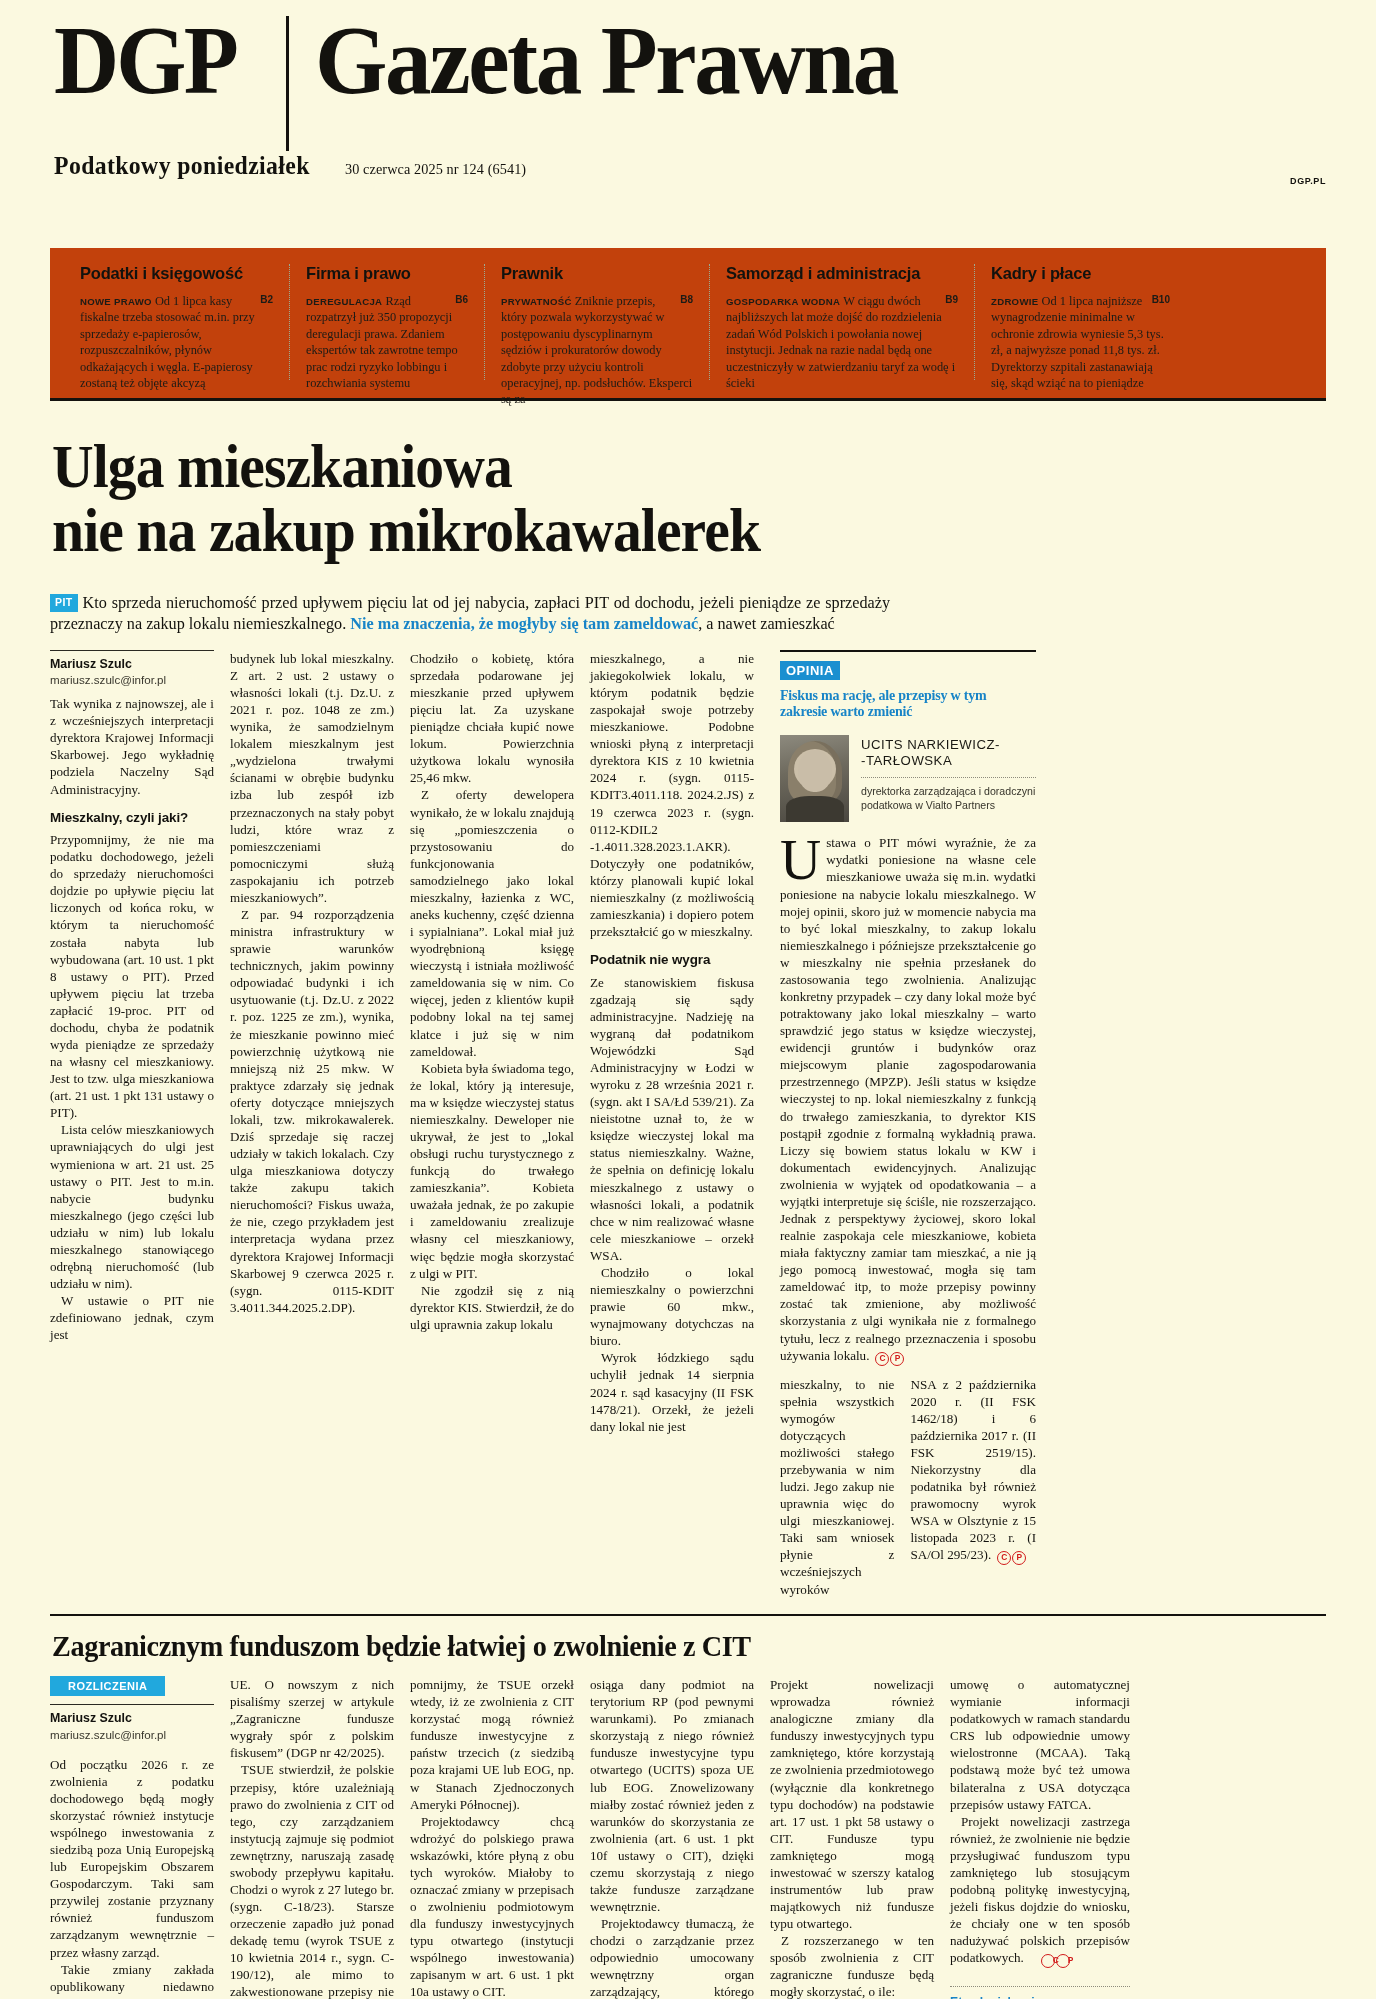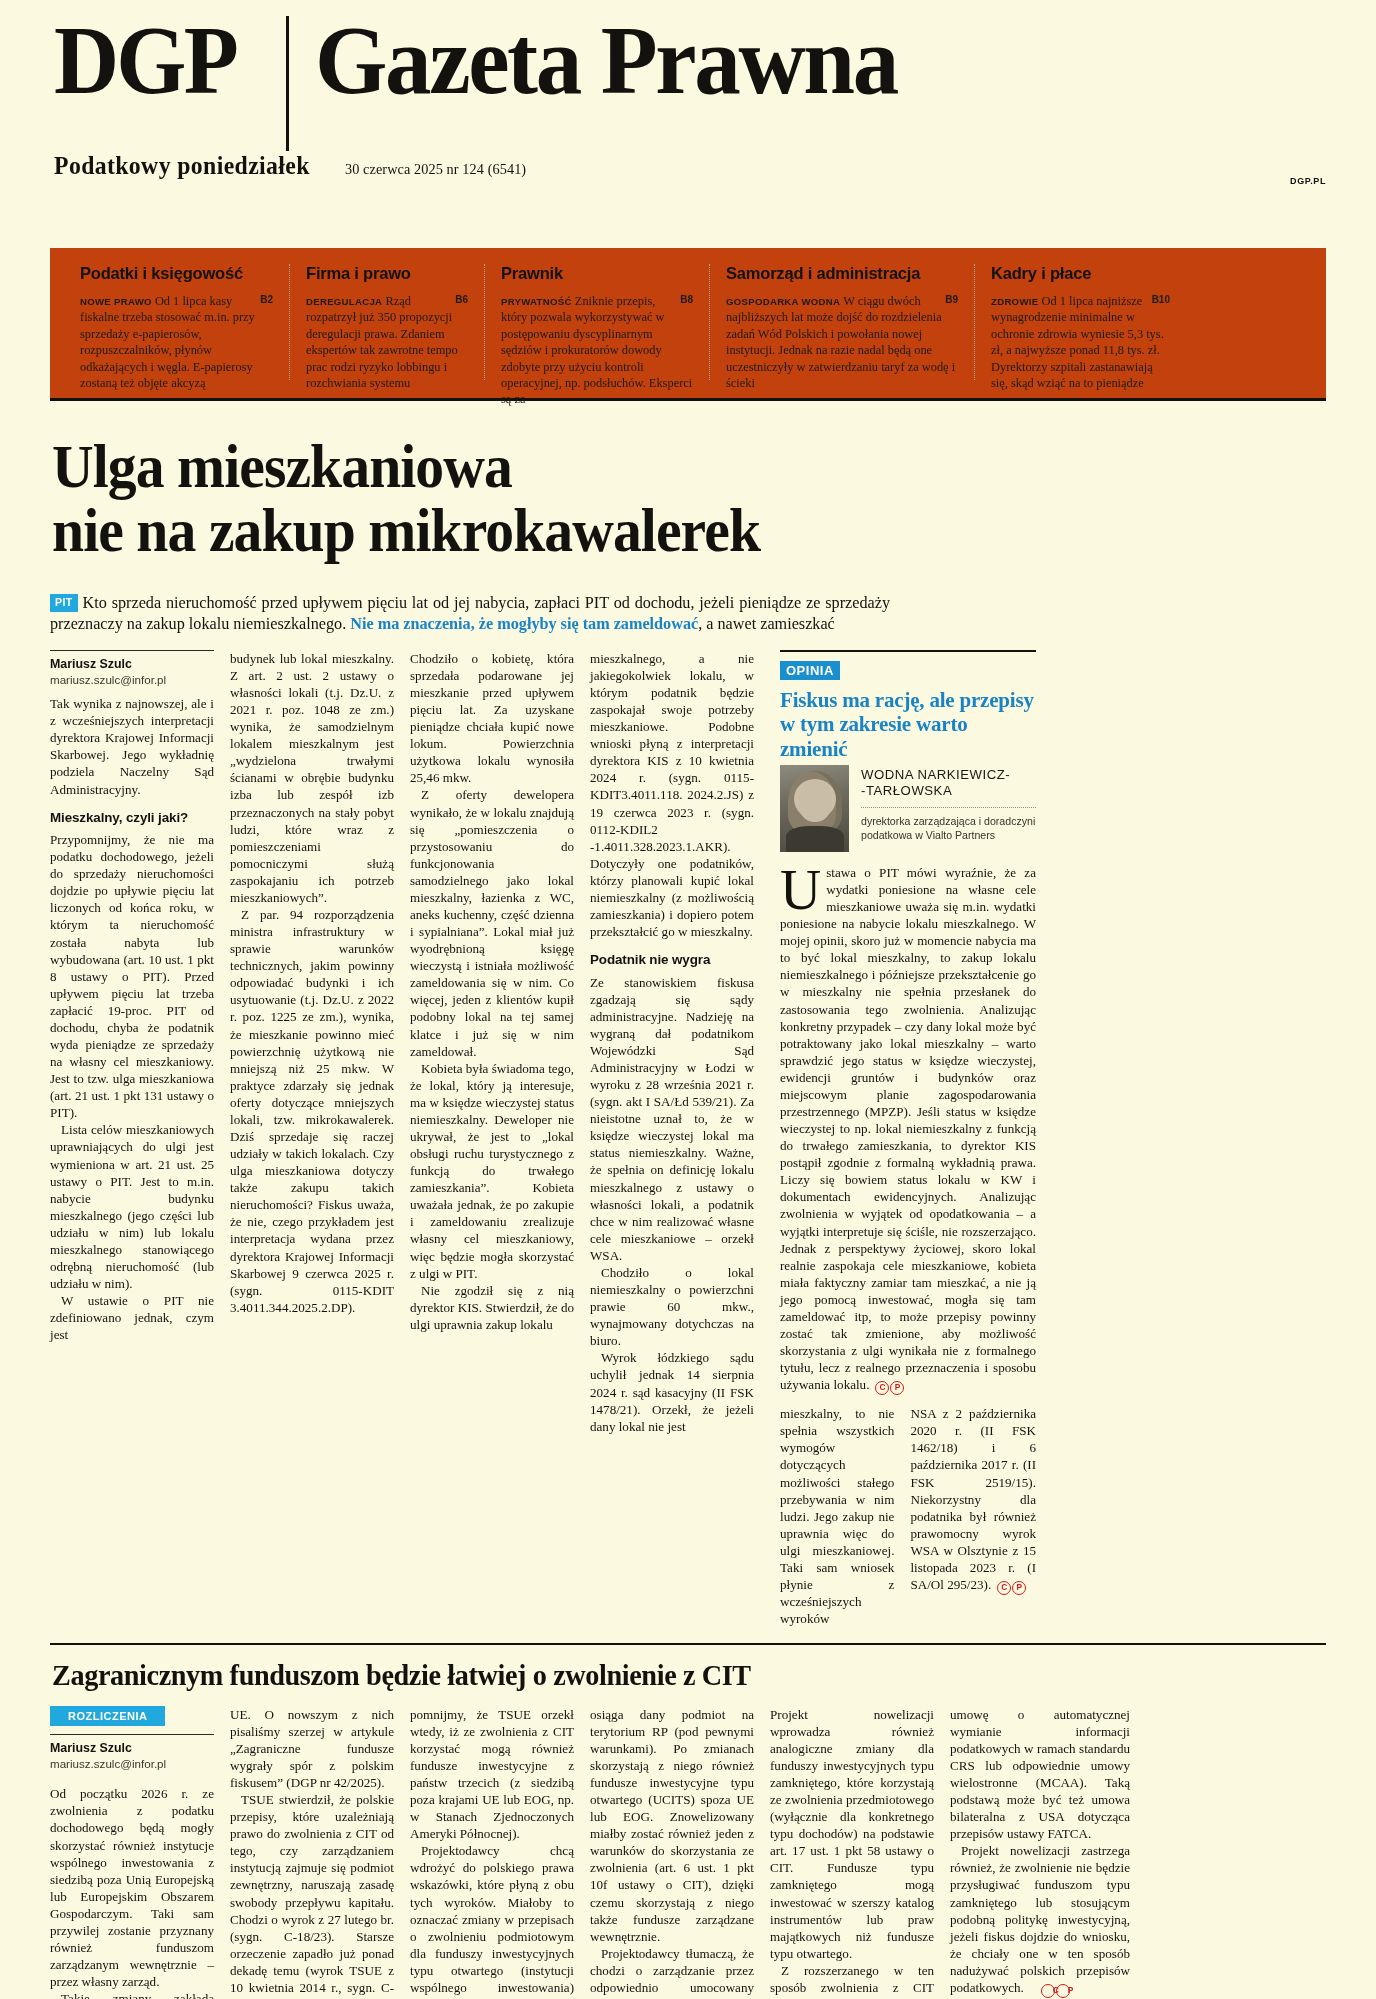--- a/index.html
+++ b/index.html
@@ -174,22 +174,22 @@
   .op-rule{border-top:2px solid #13120e;margin-bottom:9px;}
   .op-badge{
     display:inline-block;background:#1a8fd0;color:#fff;
     font-family:"Liberation Sans",sans-serif;
     font-weight:700;font-size:13px;letter-spacing:.5px;
     padding:2px 6px;
   }
   .op-title{
     color:#1884c7;
     font-family:"Liberation Serif",serif;
-    font-weight:700;font-size:21px;line-height:1.16;
-    margin:8px 0 4px 0;
+    font-weight:700;font-size:14px;line-height:1.16;
+    margin:8px 0 15px 0;
     letter-spacing:-.2px;
   }
   .op-author{display:flex;gap:12px;align-items:flex-start;}
   .op-photo{
     width:69px;height:87px;flex:none;
     background:linear-gradient(170deg,#8d8a7e 0%,#6e6a5e 40%,#4a4740 100%);
     position:relative;overflow:hidden;
   }
   .op-photo .face{
     position:absolute;left:18px;top:15px;width:34px;height:42px;
@@ -385,21 +385,21 @@
       </div>
       <div class="op-title">Fiskus ma rację, ale przepisy w tym zakresie warto zmienić</div>
       <div class="op-author">
         <div class="op-photo">
           <div class="hair"></div>
           <div class="hair2"></div>
           <div class="face"></div>
           <div class="body"></div>
         </div>
         <div class="op-meta">
-          <div class="op-name" style="white-space:pre-line">WODNA NARKIEWICZ-
+          <div class="op-name" style="white-space:pre-line">UCITS NARKIEWICZ-
 -TARŁOWSKA</div>
           <div class="op-role">dyrektorka zarządzająca i doradczyni podatkowa w Vialto Partners</div>
         </div>
       </div>
       <div class="op-body">
         <span class="dropcap">U</span><span>stawa o PIT mówi wyraźnie, że za wydatki poniesione na własne cele mieszkaniowe uważa się m.in. wydatki poniesione na nabycie lokalu mieszkalnego. W mojej opinii, skoro już w momencie nabycia ma to być lokal mieszkalny, to zakup lokalu niemieszkalnego i późniejsze przekształcenie go w mieszkalny nie spełnia przesłanek do zastosowania tego zwolnienia. Analizując konkretny przypadek – czy dany lokal może być potraktowany jako lokal mieszkalny – warto sprawdzić jego status w księdze wieczystej, ewidencji gruntów i budynków oraz miejscowym planie zagospodarowania przestrzennego (MPZP). Jeśli status w księdze wieczystej to np. lokal niemieszkalny z funkcją do trwałego zamieszkania, to dyrektor KIS postąpił zgodnie z formalną wykładnią prawa. Liczy się bowiem status lokalu w KW i dokumentach ewidencyjnych. Analizując zwolnienia w wyjątek od opodatkowania – a wyjątki interpretuje się ściśle, nie rozszerzająco. Jednak z perspektywy życiowej, skoro lokal realnie zaspokaja cele mieszkaniowe, kobieta miała faktyczny zamiar tam mieszkać, a nie ją jego pomocą inwestować, mogła się tam zameldować itp, to może przepisy powinny zostać tak zmienione, aby możliwość skorzystania z ulgi wynikała nie z formalnego tytułu, lecz z realnego przeznaczenia i sposobu używania lokalu.</span><span class="endmark"><span>C</span><span>P</span></span>
       </div>
       <div class="op-cols">
         <div class="oc">
           <p class="first">mieszkalny, to nie spełnia wszystkich wymogów dotyczących możliwości stałego przebywania w nim ludzi. Jego zakup nie uprawnia więc do ulgi mieszkaniowej. Taki sam wniosek płynie z wcześniejszych wyroków</p>

